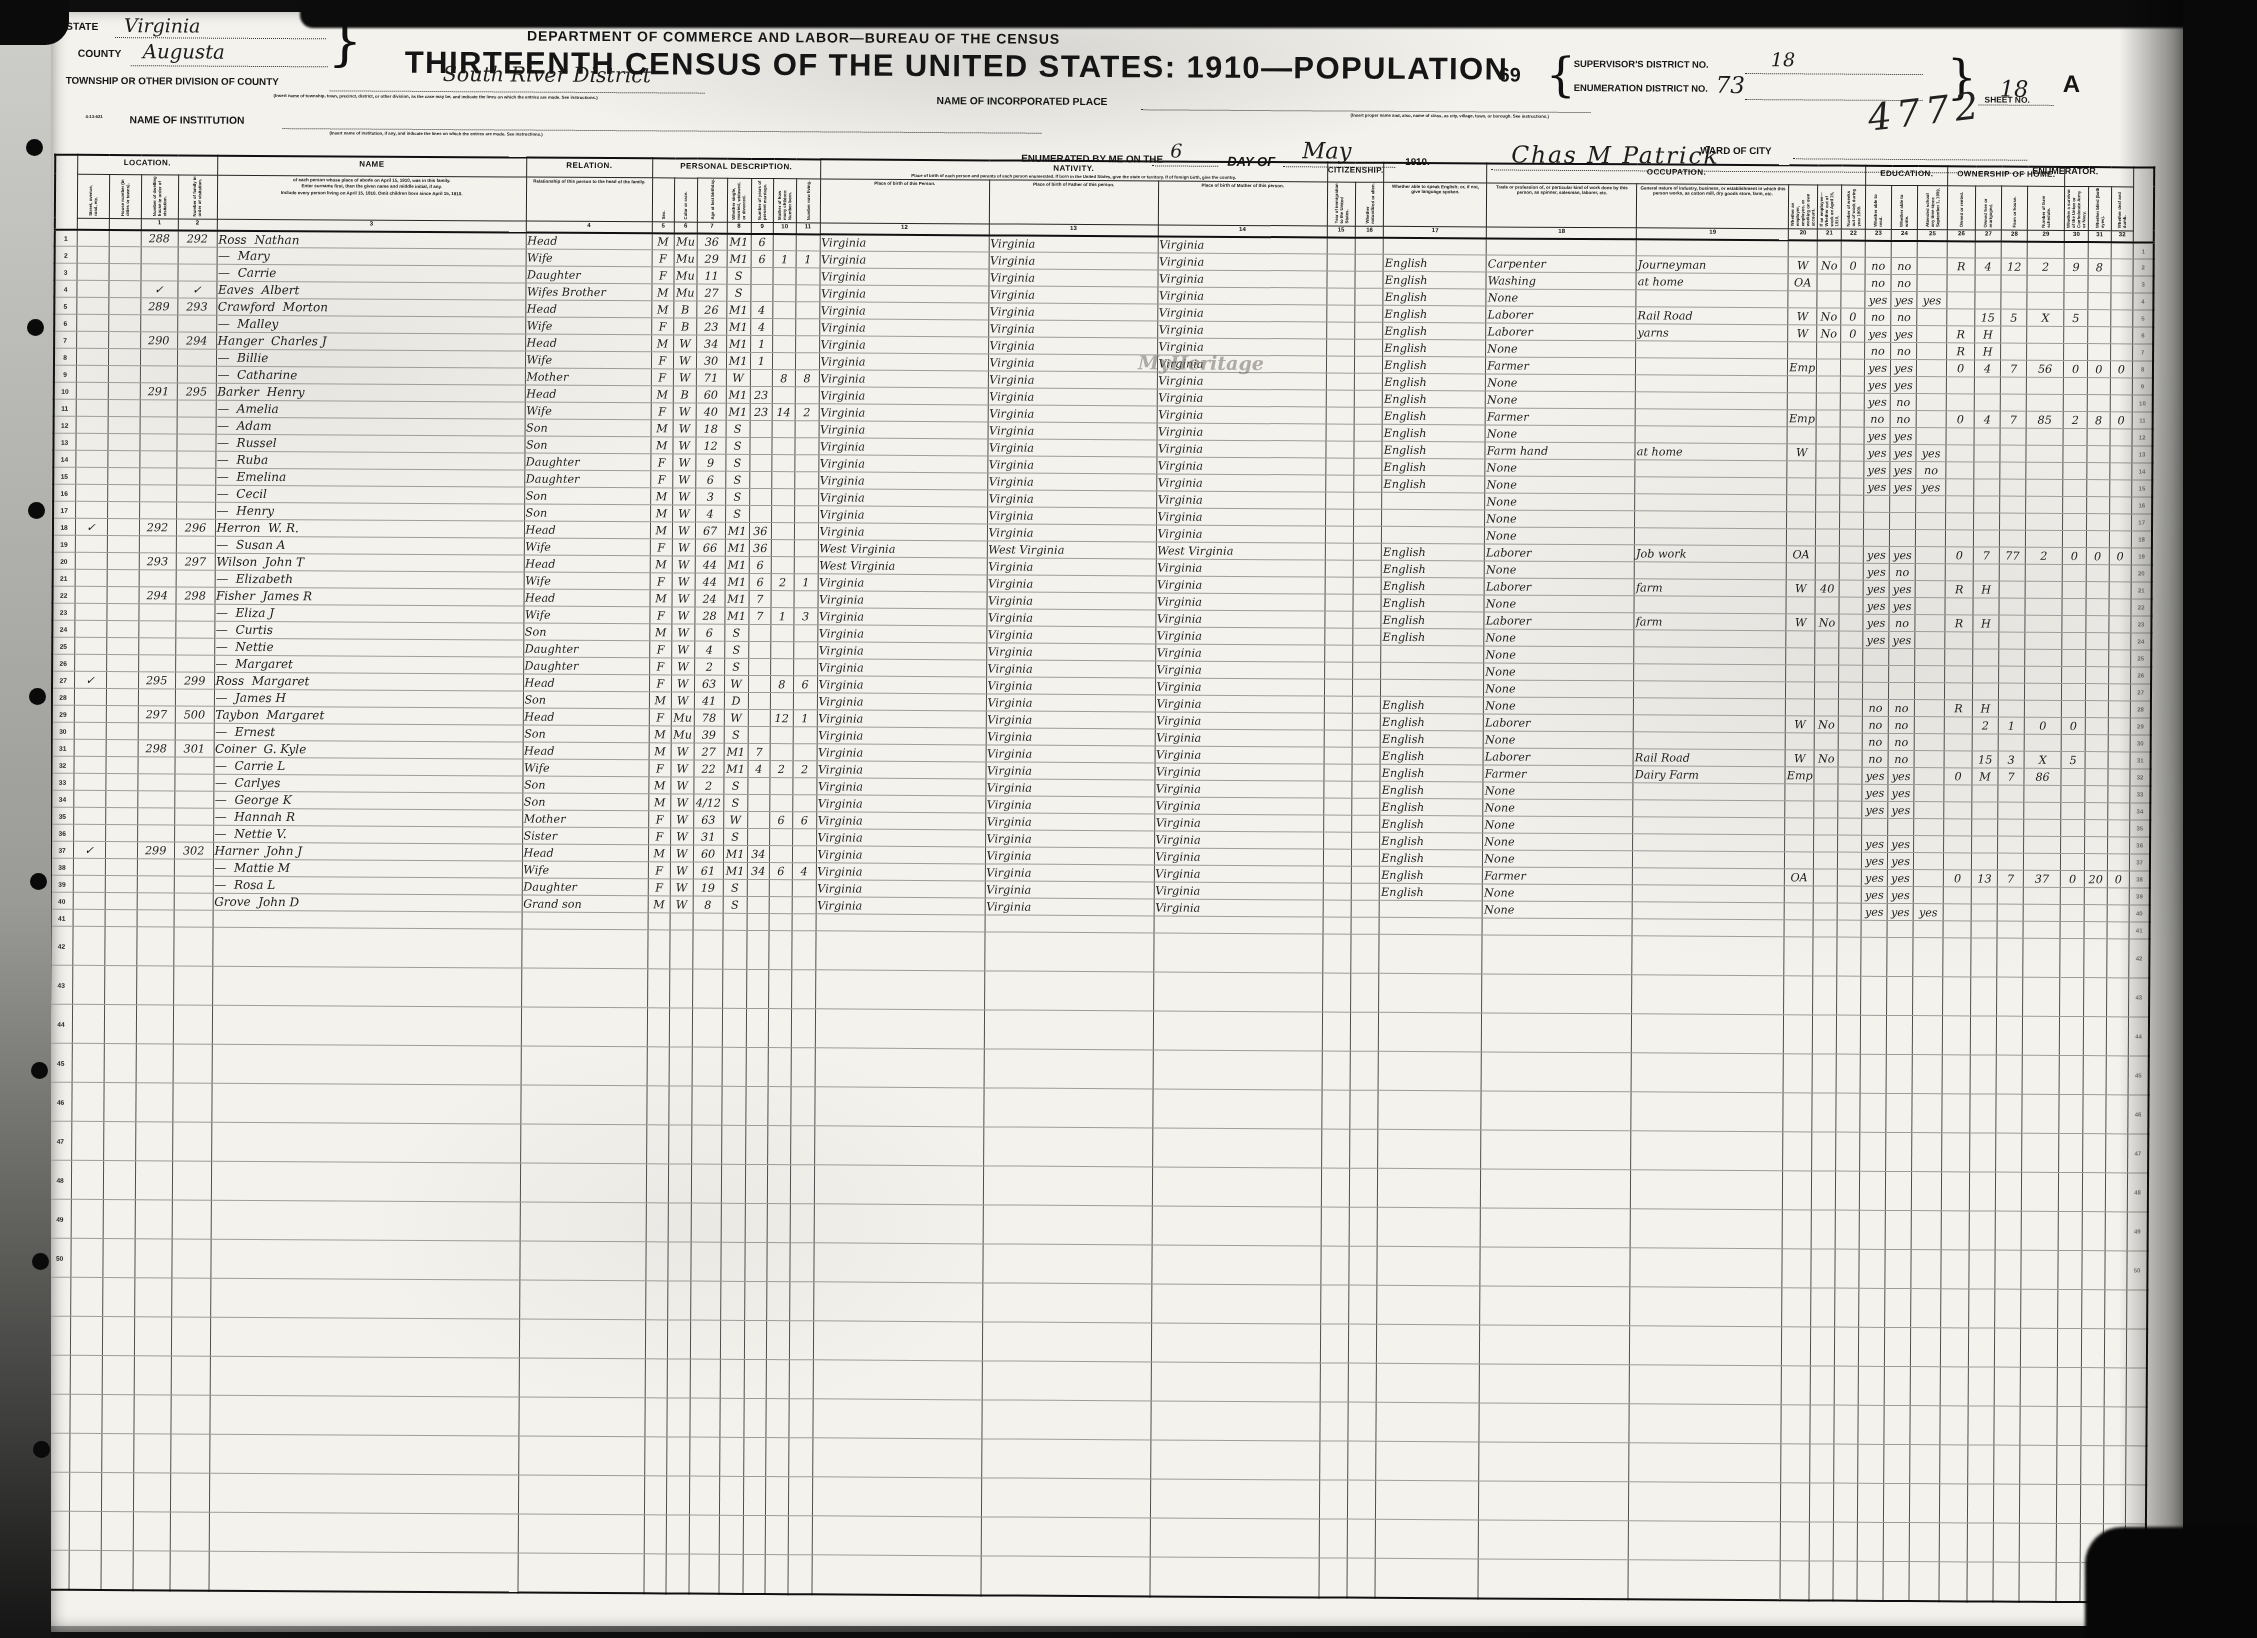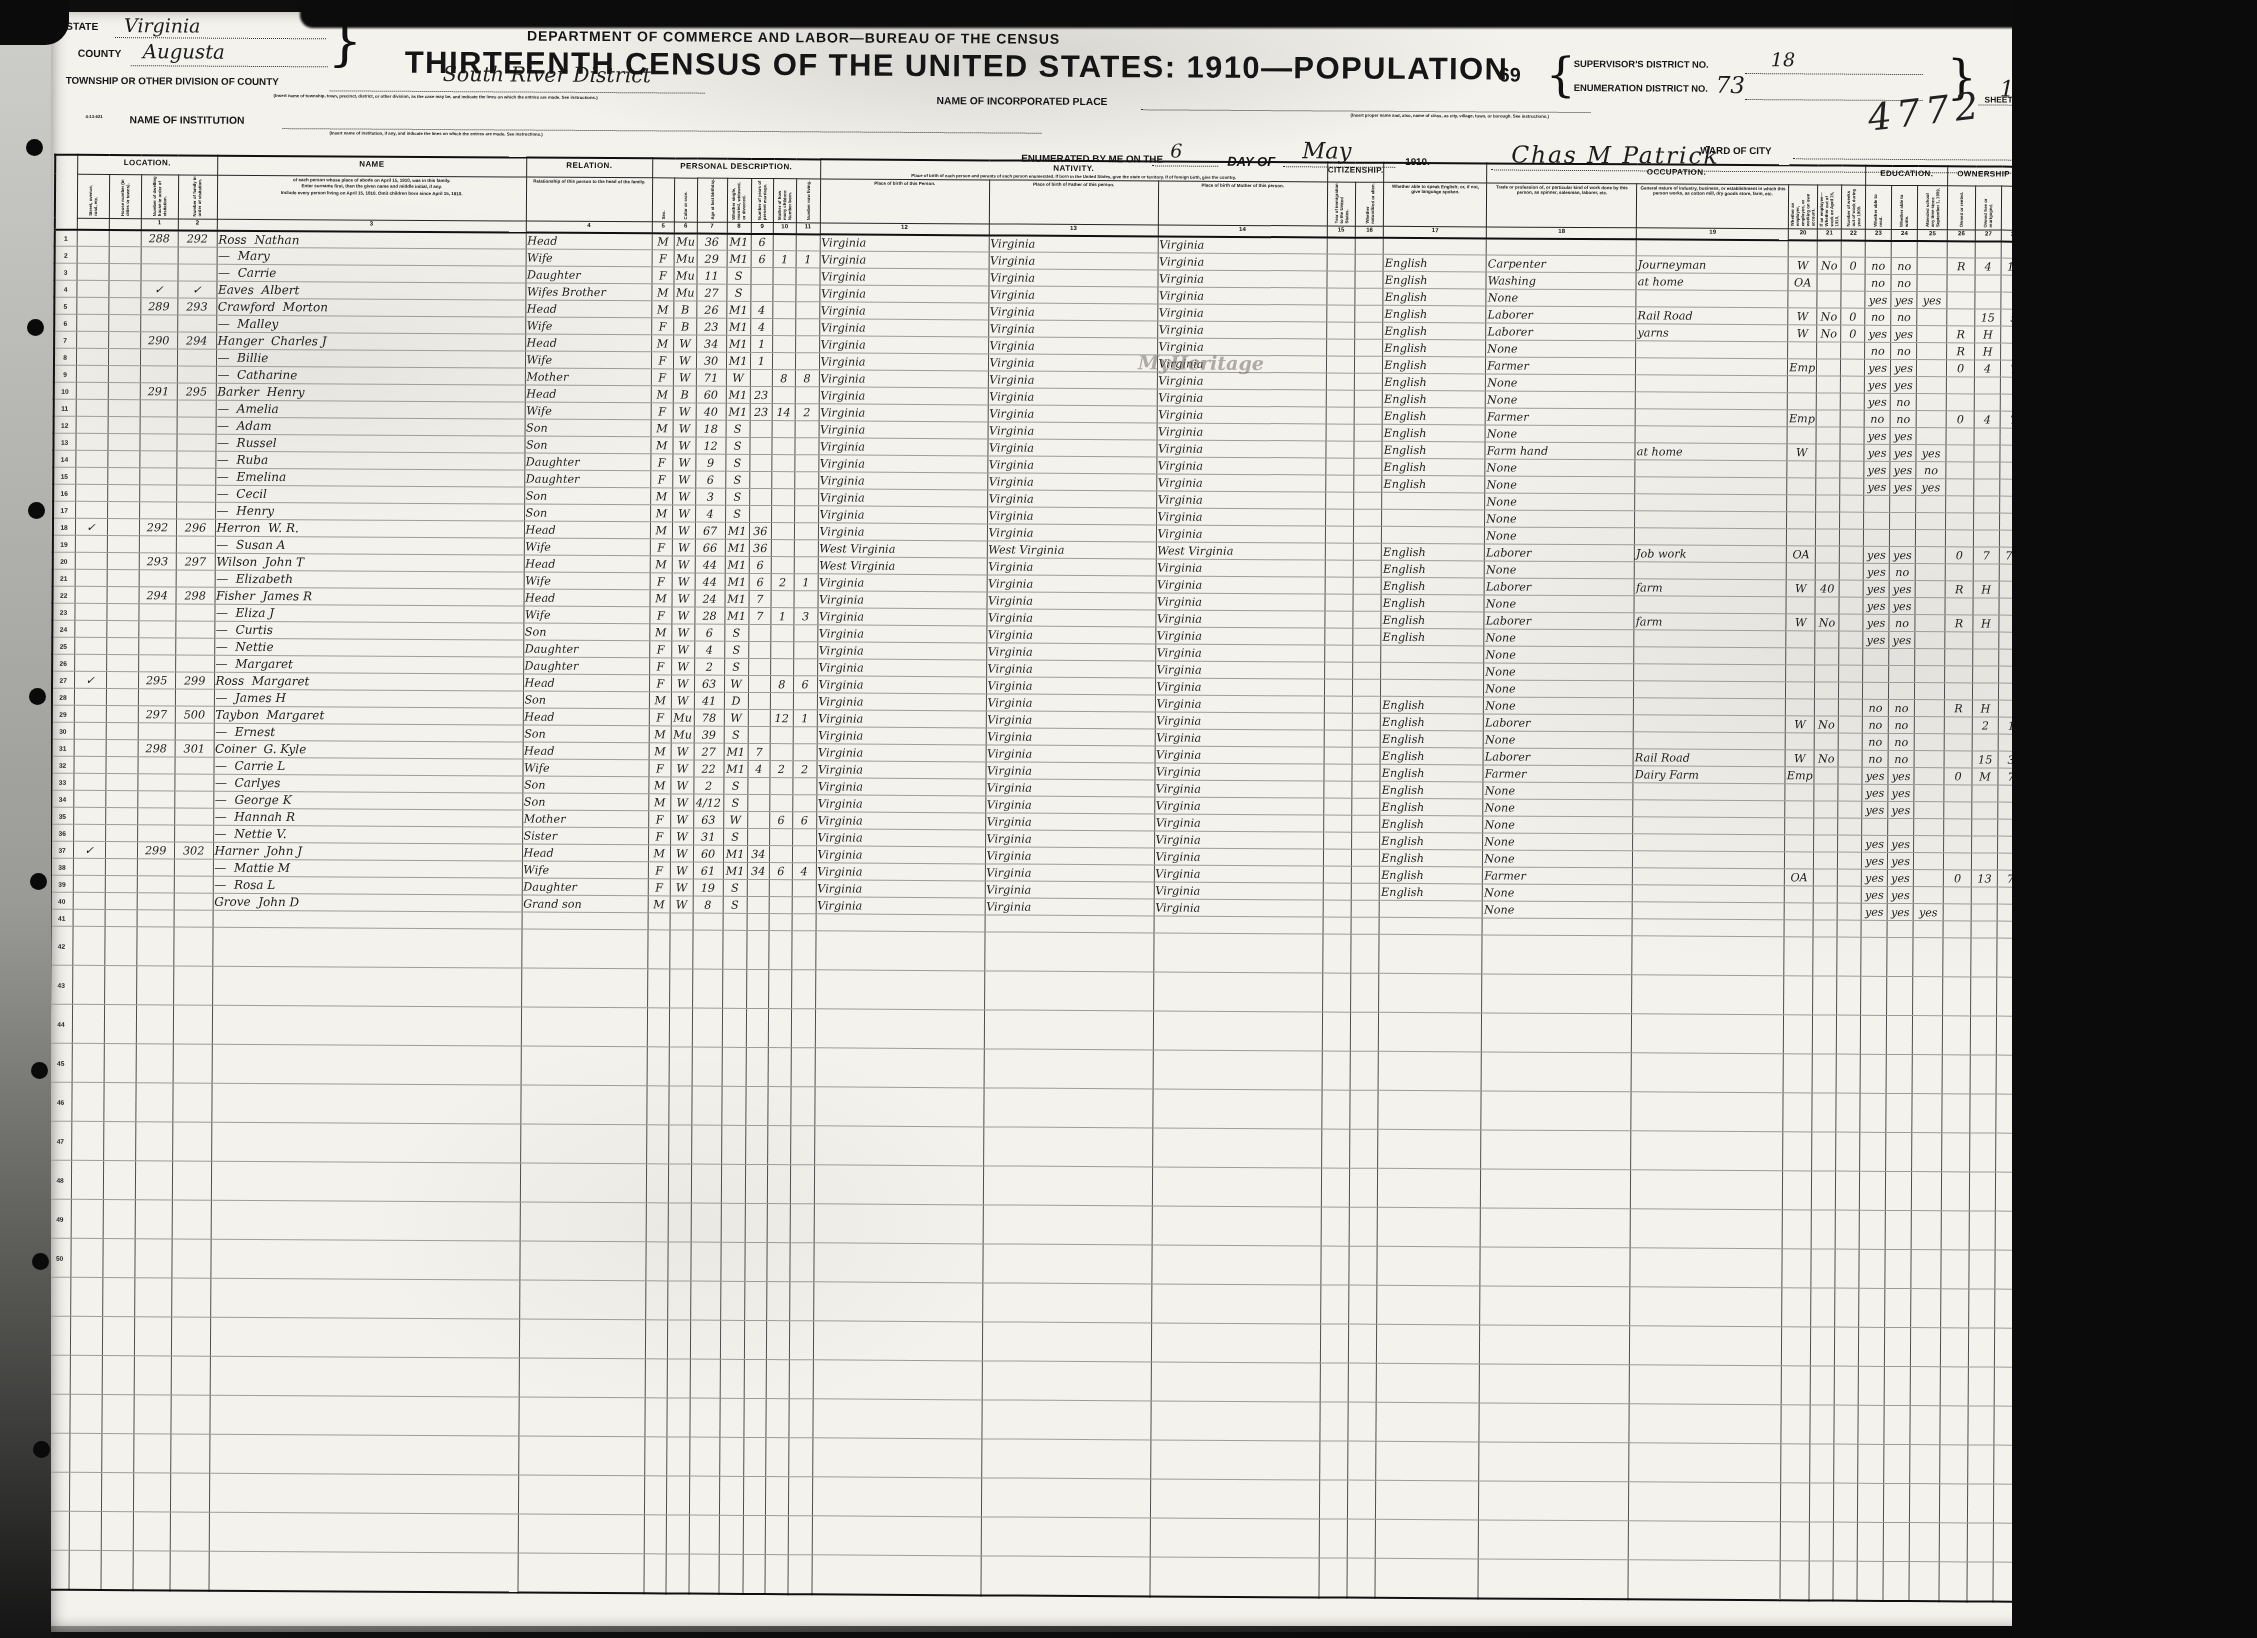--- a/index.html
+++ b/index.html
@@ -1,16 +1,16 @@
 <!DOCTYPE html>
 <html style="font-size:15px"><head>
 <meta charset="utf-8">
 <style>
   html,body{margin:0;padding:0;background:#0b0b0b;}
-  #stage{position:relative;width:2012px;height:1639px;overflow:hidden;background:#141414;font-family:"Liberation Sans",sans-serif;}
+  #stage{position:relative;width:2257px;height:1639px;overflow:hidden;background:#141414;font-family:"Liberation Sans",sans-serif;}
   
   .edge{position:absolute;z-index:4;}
   #page{position:absolute;left:49px;top:5.6px;width:2138px;height:1626px;background:#f3f2ed;z-index:1;
         box-shadow:0 0 17px rgba(0,0,0,.6) inset;}
   #page:before{content:"";position:absolute;inset:0;pointer-events:none;
     background-image:
       radial-gradient(ellipse 656px 244px at 12% 22%, rgba(0,0,0,.06), transparent 70%),
       radial-gradient(ellipse 843px 187px at 45% 3%, rgba(0,0,0,.12), transparent 60%),
       radial-gradient(ellipse 843px 468px at 86% 40%, rgba(0,0,0,.07), transparent 70%),
       radial-gradient(ellipse 468px 281px at 30% 75%, rgba(0,0,0,.04), transparent 70%);}

